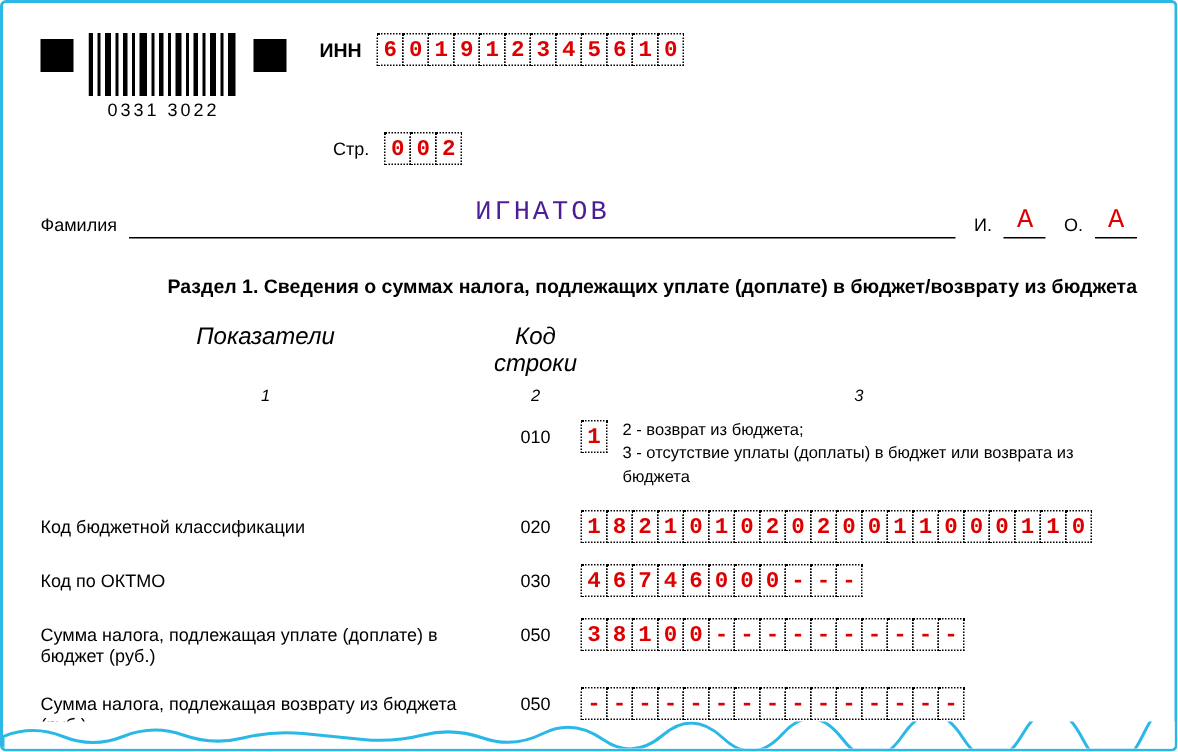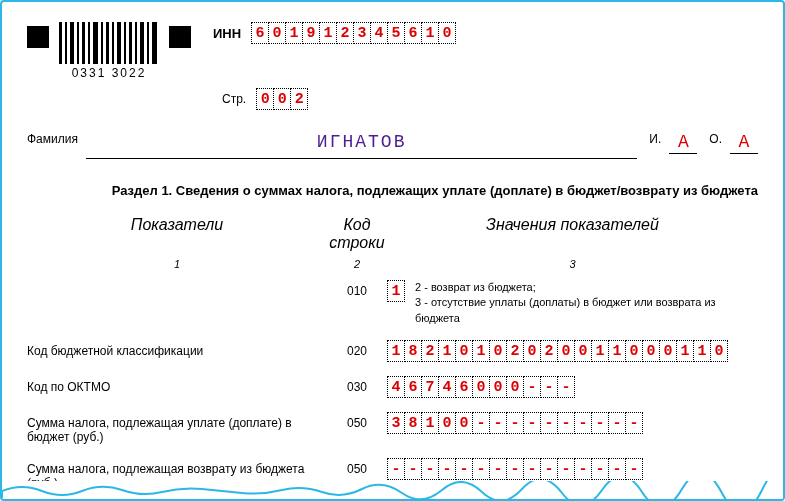--- a/index.html
+++ b/index.html
@@ -80,21 +80,21 @@
   .page-row {
     display: flex;
     align-items: center;
     gap: 10px;
     margin-left: 195px;
     margin-top: 8px;
   }
   .page-label { font-size: 12px; }
   .name-row {
     display: flex;
-    align-items: flex-start;
+    align-items: flex-end;
     margin-top: 22px;
     gap: 8px;
   }
   .name-label { font-size: 12px; padding-bottom: 2px; }
   .name-line {
     flex: 1;
     border-bottom: 1.5px solid #000;
     text-align: center;
     font-family: 'Courier New', monospace;
     font-size: 18px;
@@ -213,21 +213,20 @@
     <div class="init-line">А</div>
     <span class="init-label">О.</span>
     <div class="init-line">А</div>
   </div>
 
   <div class="section-title">Раздел 1. Сведения о суммах налога, подлежащих уплате (доплате) в бюджет/возврату из бюджета</div>
 
   <div class="col-headers">
     <div class="col-h1">Показатели</div>
     <div class="col-h2">Код строки</div>
-    <div class="col-h3">Значения показателей</div>
   </div>
   <div class="col-nums">
     <div class="col-n1">1</div>
     <div class="col-n2">2</div>
     <div class="col-n3">3</div>
   </div>
 
   <div class="data-row">
     <div class="data-label"></div>
     <div class="data-code">010</div>

